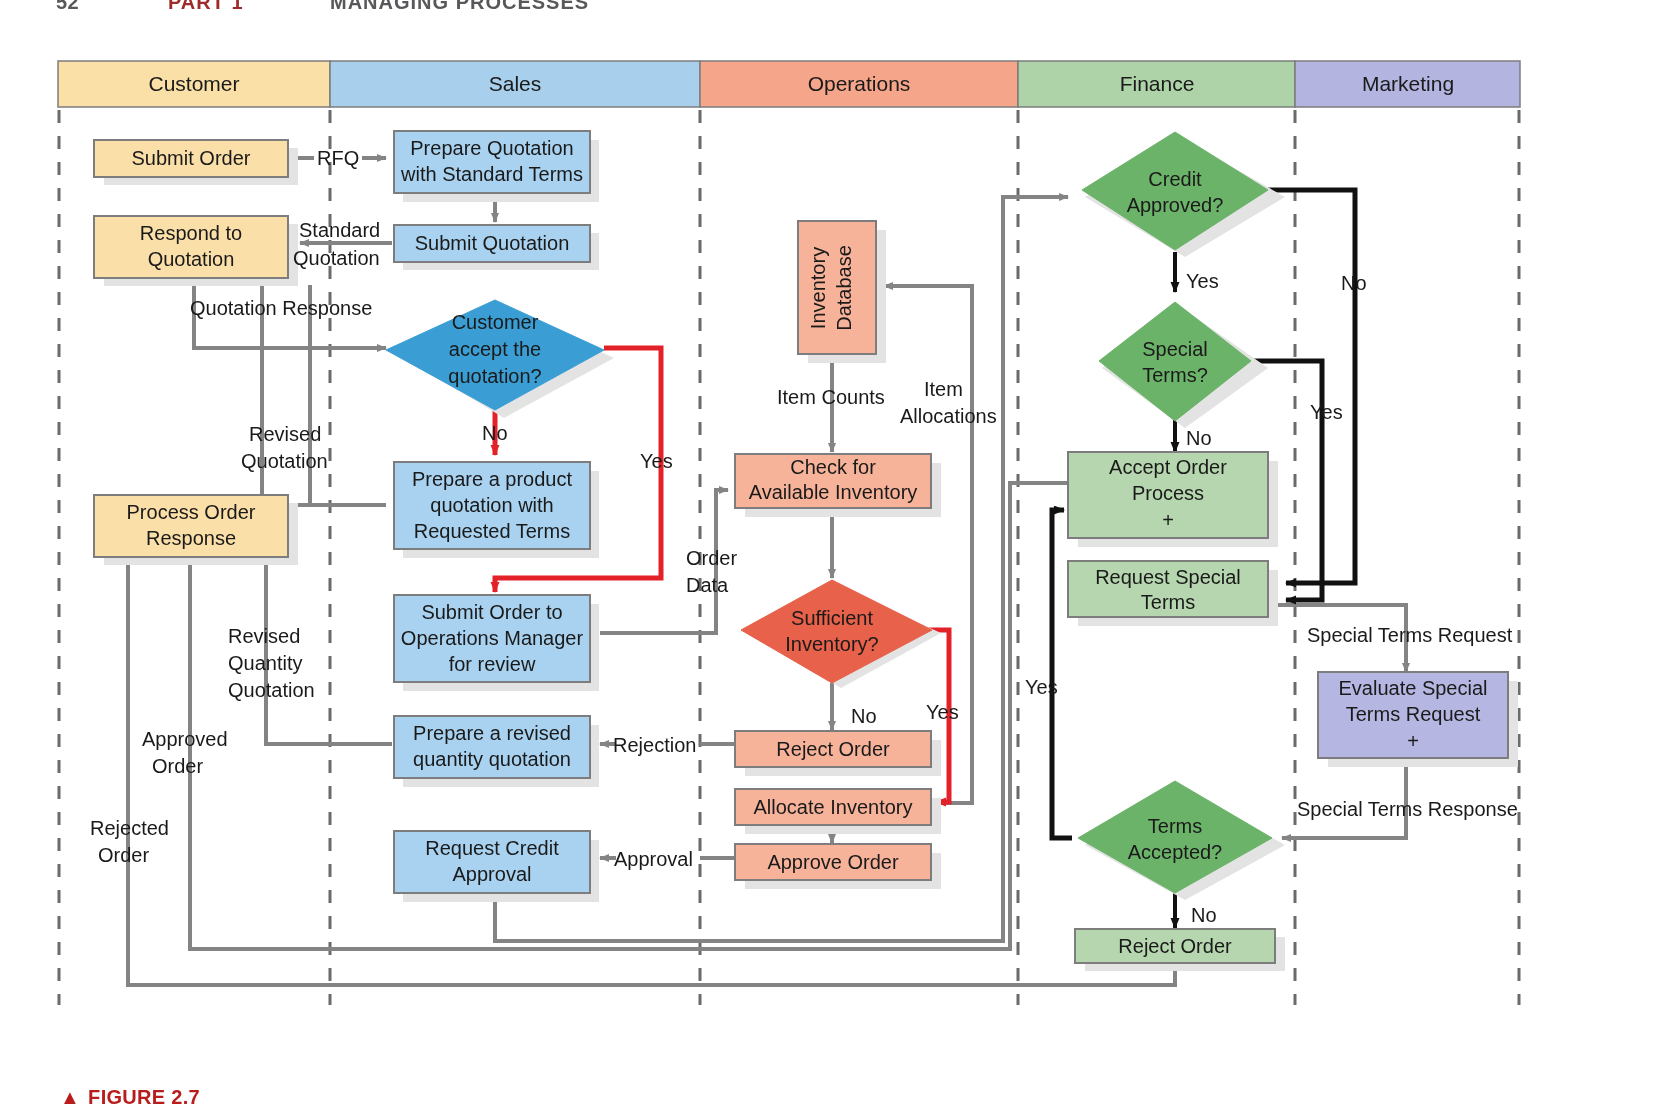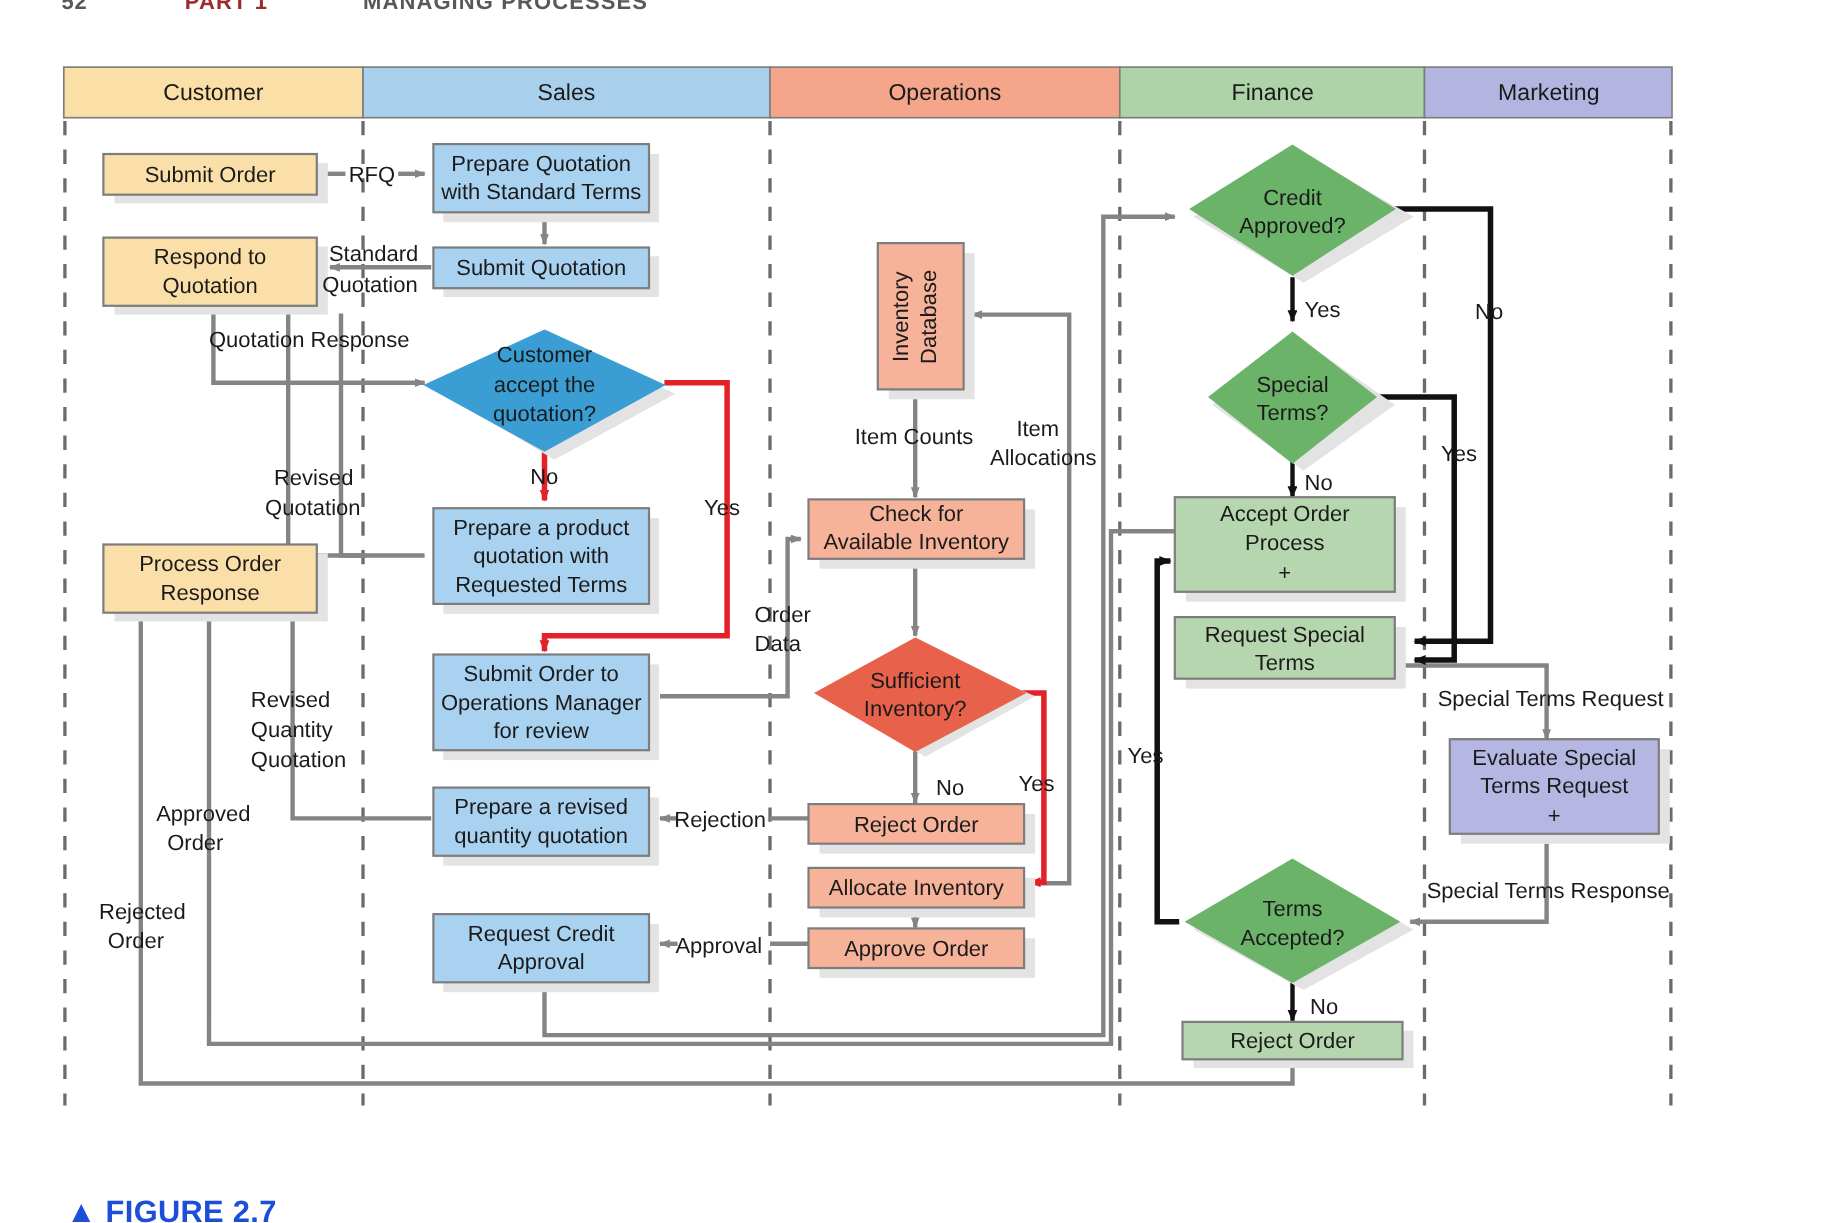--- a/index.html
+++ b/index.html
@@ -2,21 +2,21 @@
 <html><head>
 <meta charset="utf-8">
 <style>
   html,body{margin:0;padding:0;background:#ffffff;}
   body{width:1674px;height:1112px;overflow:hidden;font-family:"Liberation Sans",sans-serif;}
   #stage{position:relative;width:1674px;height:1112px;padding-left:20px;}
   .pagehdr{position:absolute;top:-9px;left:0;width:100%;height:22px;overflow:hidden;}
   .pagehdr .pno{position:absolute;left:56px;top:0;font-size:20px;font-weight:bold;color:#58585b;letter-spacing:.5px;}
   .pagehdr .part{position:absolute;left:168px;top:0;font-size:20px;font-weight:bold;color:#9e2a2b;letter-spacing:1px;}
   .pagehdr .sect{position:absolute;left:330px;top:0;font-size:20px;font-weight:bold;color:#58585b;letter-spacing:1px;}
-  .figcap{position:absolute;left:60px;top:1086px;font-size:28px;font-weight:bold;color:#1d4ed8;letter-spacing:.3px;overflow:hidden;height:26px;}
+  .figcap{position:absolute;left:60px;top:1086px;font-size:20px;font-weight:bold;color:#b91c1c;letter-spacing:.3px;overflow:hidden;height:26px;}
   .figcap .tri{display:inline-block;margin-right:8px;}
   svg{position:absolute;left:0;top:0;}
   text{font-family:"Liberation Sans",sans-serif;fill:#1a1a1a;}
   .lanelbl{font-size:21px;text-anchor:middle;dominant-baseline:middle;}
   .nodetxt{font-size:20px;text-anchor:middle;}
   .edgelbl{font-size:20px;}
 </style>
 </head>
 <body>
 

